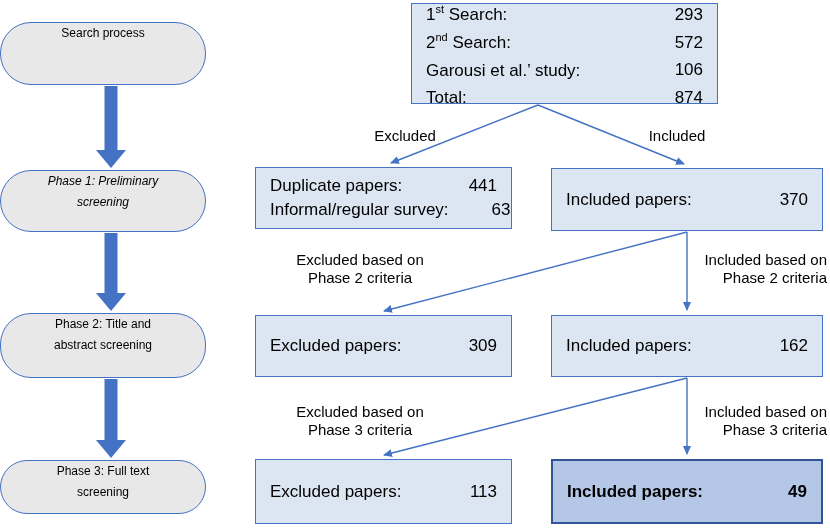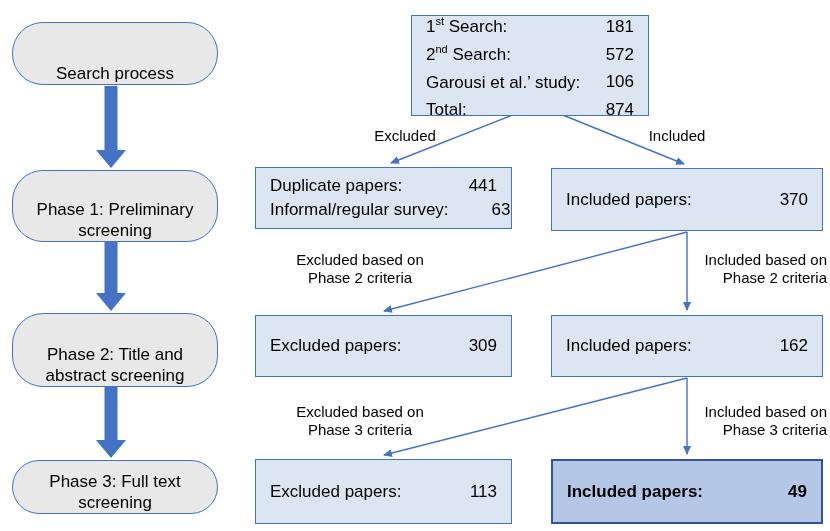--- a/index.html
+++ b/index.html
@@ -8,37 +8,37 @@
   }
   *{box-sizing:border-box;}
   body{margin:0;background:#ffffff;}
   .canvas{
     position:relative;width:830px;height:531px;background:#ffffff;overflow:hidden;
     font-family:"Liberation Sans",sans-serif;color:var(--text,#000);
   }
   .arrow-layer{position:absolute;left:0;top:0;z-index:1;}
   
   .stage{
-    position:absolute;left:12px;width:206px;z-index:2;
+    position:absolute;left:0;width:206px;z-index:2;
     background:var(--stage_fill,#e9e8e8);border:1.5px solid var(--stage_border,#4472c4);
-    border-radius:31px;display:flex;flex-direction:column;align-items:center;justify-content:flex-end;
-    font-size:17px;line-height:21px;text-align:center;
+    border-radius:31px;display:flex;flex-direction:column;align-items:center;justify-content:flex-start;
+    font-size:12px;line-height:21px;text-align:center;
   }
   #stage1{top:22px;height:63px;}
-  #stage2{top:170px;height:72px;}
-  #stage3{top:313px;height:74px;}
+  #stage2{top:170px;height:62px;font-style:italic;}
+  #stage3{top:313px;height:65px;}
   #stage4{top:460px;height:54px;}
   
   .box{
     position:absolute;z-index:2;background:var(--box_fill,#dce6f2);
     border:1.5px solid var(--box_border,#4472c4);font-size:17px;
     display:flex;flex-direction:column;justify-content:center;
   }
   .box .row{display:flex;justify-content:space-between;align-items:baseline;padding:0 14px;white-space:nowrap;}
-  #summary-box{left:411px;top:15px;width:238px;height:101px;}
+  #summary-box{left:411px;top:3px;width:307px;height:101px;}
   #summary-box .row{line-height:23px;}
   #p1-excluded{left:255px;top:167px;width:257px;height:62px;}
   #p1-excluded .row{line-height:24px;gap:43px;}
   #p1-included{left:551px;top:168px;width:272px;height:63px;}
   #p2-excluded{left:255px;top:315px;width:257px;height:62px;}
   #p2-included{left:551px;top:315px;width:272px;height:62px;}
   #p3-excluded{left:255px;top:459px;width:257px;height:65px;}
   #p3-included{
     left:551px;top:459px;width:272px;height:65px;
     background:var(--final_fill,#b4c7e7);border:2.5px solid var(--final_border,#2f5597);font-weight:bold;
@@ -91,21 +91,21 @@
       <span>abstract screening</span>
   </div>
   <div class="stage" id="stage4">
     <span>Phase 3: Full text</span>
       <span>screening</span>
   </div>
 
   <div class="box" id="summary-box">
     <div class="row">
       <span><span>1</span><sup>st</sup><span> Search:</span></span>
-      <span>181</span>
+      <span>293</span>
     </div>
     <div class="row">
       <span><span>2</span><sup>nd</sup><span> Search:</span></span>
       <span>572</span>
     </div>
     <div class="row">
       <span><span>Garousi et al.’ study:</span><sup></sup><span></span></span>
       <span>106</span>
     </div>
     <div class="row">

